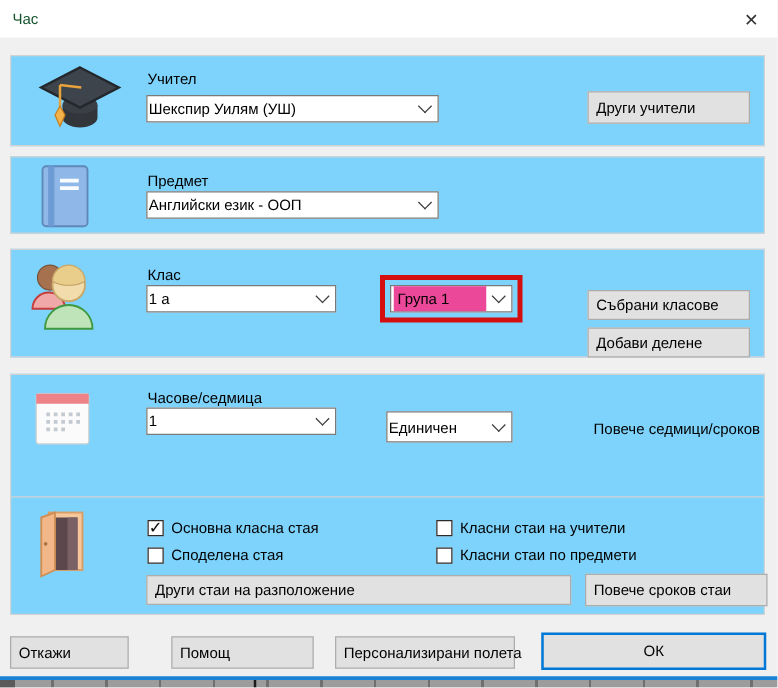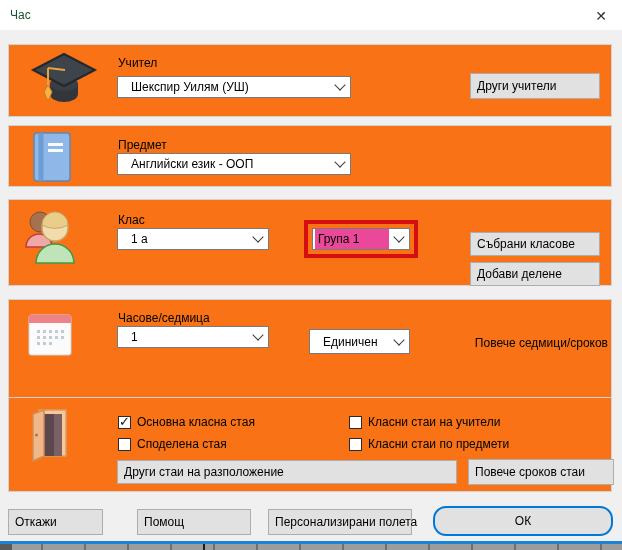--- a/index.html
+++ b/index.html
@@ -4,34 +4,34 @@
 <style>
   html,body{margin:0;padding:0;}
   body{font-family:"Liberation Sans","DejaVu Sans",sans-serif;}
   #screen{position:relative;width:622px;height:550px;background:#f0f0f0;overflow:hidden;}
   
   #titlebar{position:absolute;left:0;top:0;width:622px;height:30px;background:#ffffff;}
   #title{position:absolute;left:10px;top:8px;font-size:12px;color:#14532d;}
   #close{position:absolute;right:11px;top:6px;font-size:14px;color:#333;width:20px;height:20px;
          display:flex;align-items:center;justify-content:center;cursor:default;}
   
-  .group{position:absolute;left:8px;width:604px;border:1px solid #d2d2d2;background:#f97316;box-sizing:border-box;}
+  .group{position:absolute;left:8px;width:604px;border:1px solid #d2d2d2;background:#7dd3fc;box-sizing:border-box;}
   .lbl{position:absolute;font-size:12px;color:#000;white-space:nowrap;}
   
   .combo{position:absolute;background:#fff;border:1px solid #7a7a7a;box-sizing:border-box;
          display:flex;align-items:center;font-size:12px;color:#000;}
-  .combo .combo-text{flex:1;height:100%;display:flex;align-items:center;padding-left:13px;white-space:nowrap;overflow:hidden;}
+  .combo .combo-text{flex:1;height:100%;display:flex;align-items:center;padding-left:1px;white-space:nowrap;overflow:hidden;}
   .combo .chev-zone{width:20px;height:100%;display:flex;align-items:center;justify-content:center;}
   .chev{width:7px;height:7px;border-right:1px solid #3c3c3c;border-bottom:1px solid #3c3c3c;
         transform:translateY(-2px) rotate(45deg);}
   .combo.selected .combo-text{background:#ec4899;margin:2px 0 2px 2px;padding-left:3px;}
   
   .btn{position:absolute;background:#e1e1e1;border:1px solid #adadad;box-sizing:border-box;
        font-size:12px;color:#000;display:flex;align-items:center;padding-left:6px;white-space:nowrap;}
-  .btn.center{justify-content:center;padding-left:0;border-radius:13px;}
+  .btn.center{justify-content:center;padding-left:0;}
   .btn.ok{border:2px solid #0078d7;background:#e1e1e1;}
   
   .checkbox{position:absolute;width:13px;height:13px;background:#fff;border:1px solid #2b2b2b;box-sizing:border-box;}
   .checkbox.checked::after{content:"✓";position:absolute;left:0px;top:-3px;font-size:13px;color:#111;font-weight:bold;}
   
   #annotation{position:absolute;left:304px;top:220px;width:114px;height:38px;border:4px solid #d50f0f;box-sizing:border-box;background:transparent;}
   
   #blue-edge{position:absolute;left:0;top:541px;width:622px;height:3px;background:#1883d7;}
   #bg-strip{position:absolute;left:0;top:544px;width:622px;height:6px;
             background:repeating-linear-gradient(90deg,#9c9c9c 0 41px,#6f6f6f 41px 43px);}

